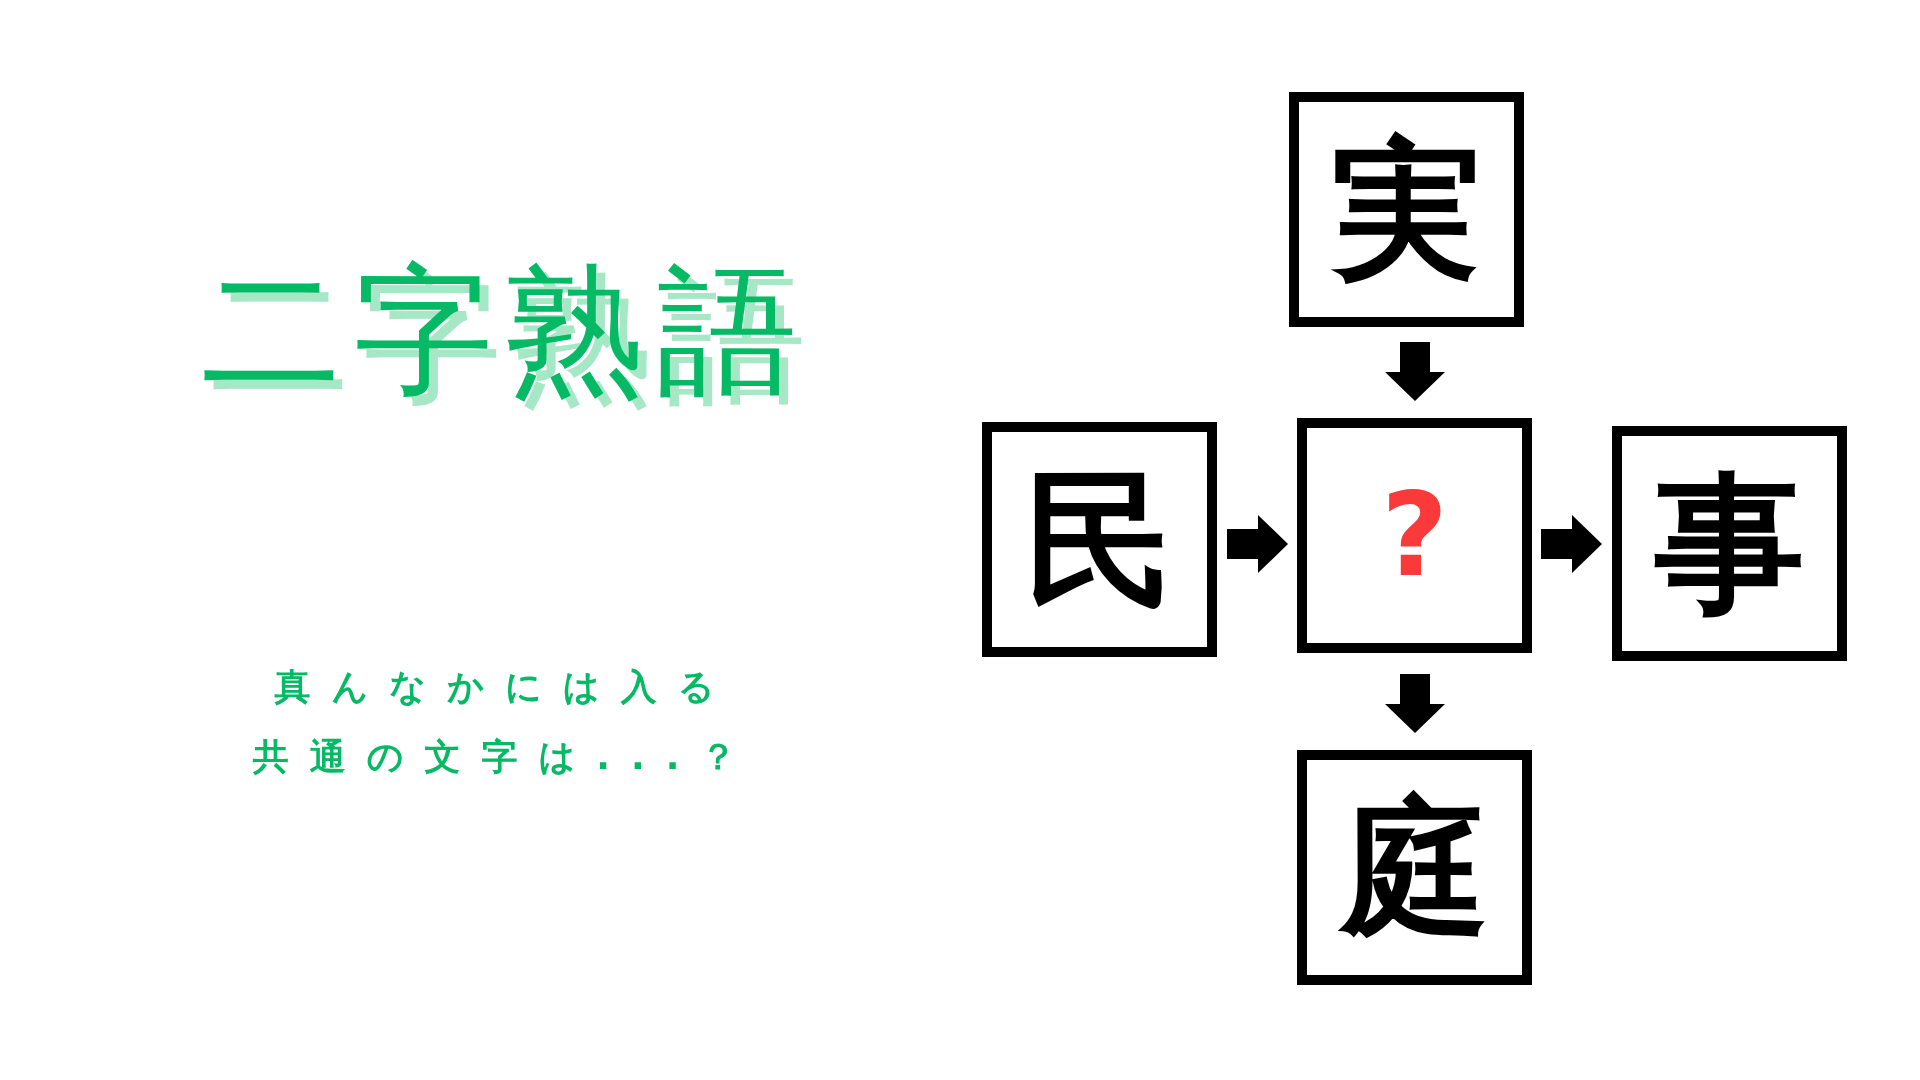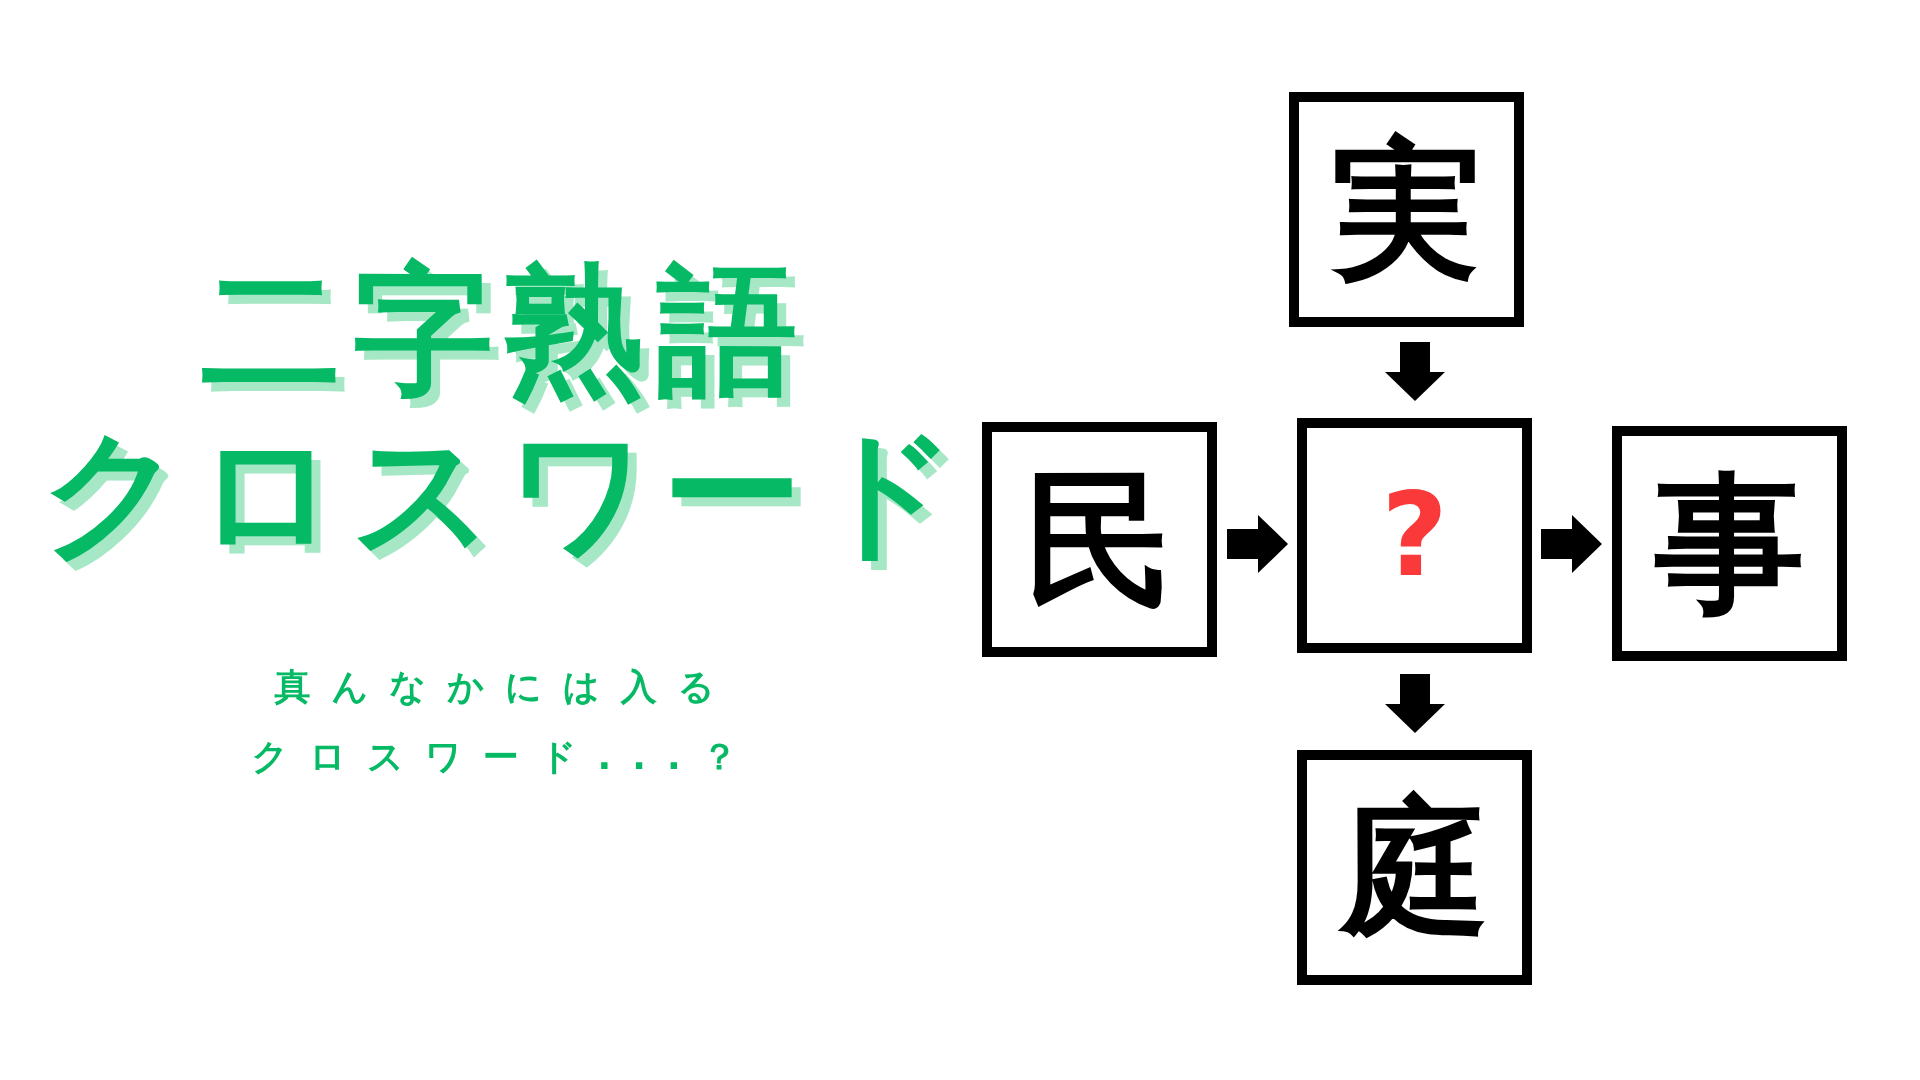--- a/index.html
+++ b/index.html
@@ -17,21 +17,21 @@
     position:relative;
     font-family:"DejaVu Sans","Liberation Sans",sans-serif;
   }
   .abs{position:absolute;}
 
   
   .title-block{
     left:40px;top:250px;width:930px;
     text-align:center;
     color:var(--green);
-    font-weight:700;
+    font-weight:400;
     font-size:140px;
     line-height:162px;
     letter-spacing:12px;
     text-shadow:9px 9px 0 var(--green-shadow);
     white-space:nowrap;
   }
   .subtitle-block{
     left:40px;top:652px;width:930px;
     text-align:center;
     color:var(--green);
@@ -77,26 +77,25 @@
     border-top:29px solid transparent;
     border-bottom:29px solid transparent;
     border-left:30px solid var(--ink);
   }
 </style>
 </head>
 <body>
 
 <div class="abs title-block">
   <div>二字熟語</div>
-  <div>クロスワード</div>
 </div>
 
 <div class="abs subtitle-block">
   <div>真んなかには入る</div>
-  <div>クロスワード...？</div>
+  <div>共通の文字は...？</div>
 </div>
 
 <div class="abs cell" style="left:1289px;top:92px;">
   <span class="glyph">実</span>
 </div>
 
 <div class="abs cell" style="left:982px;top:422px;">
   <span class="glyph">民</span>
 </div>
 

